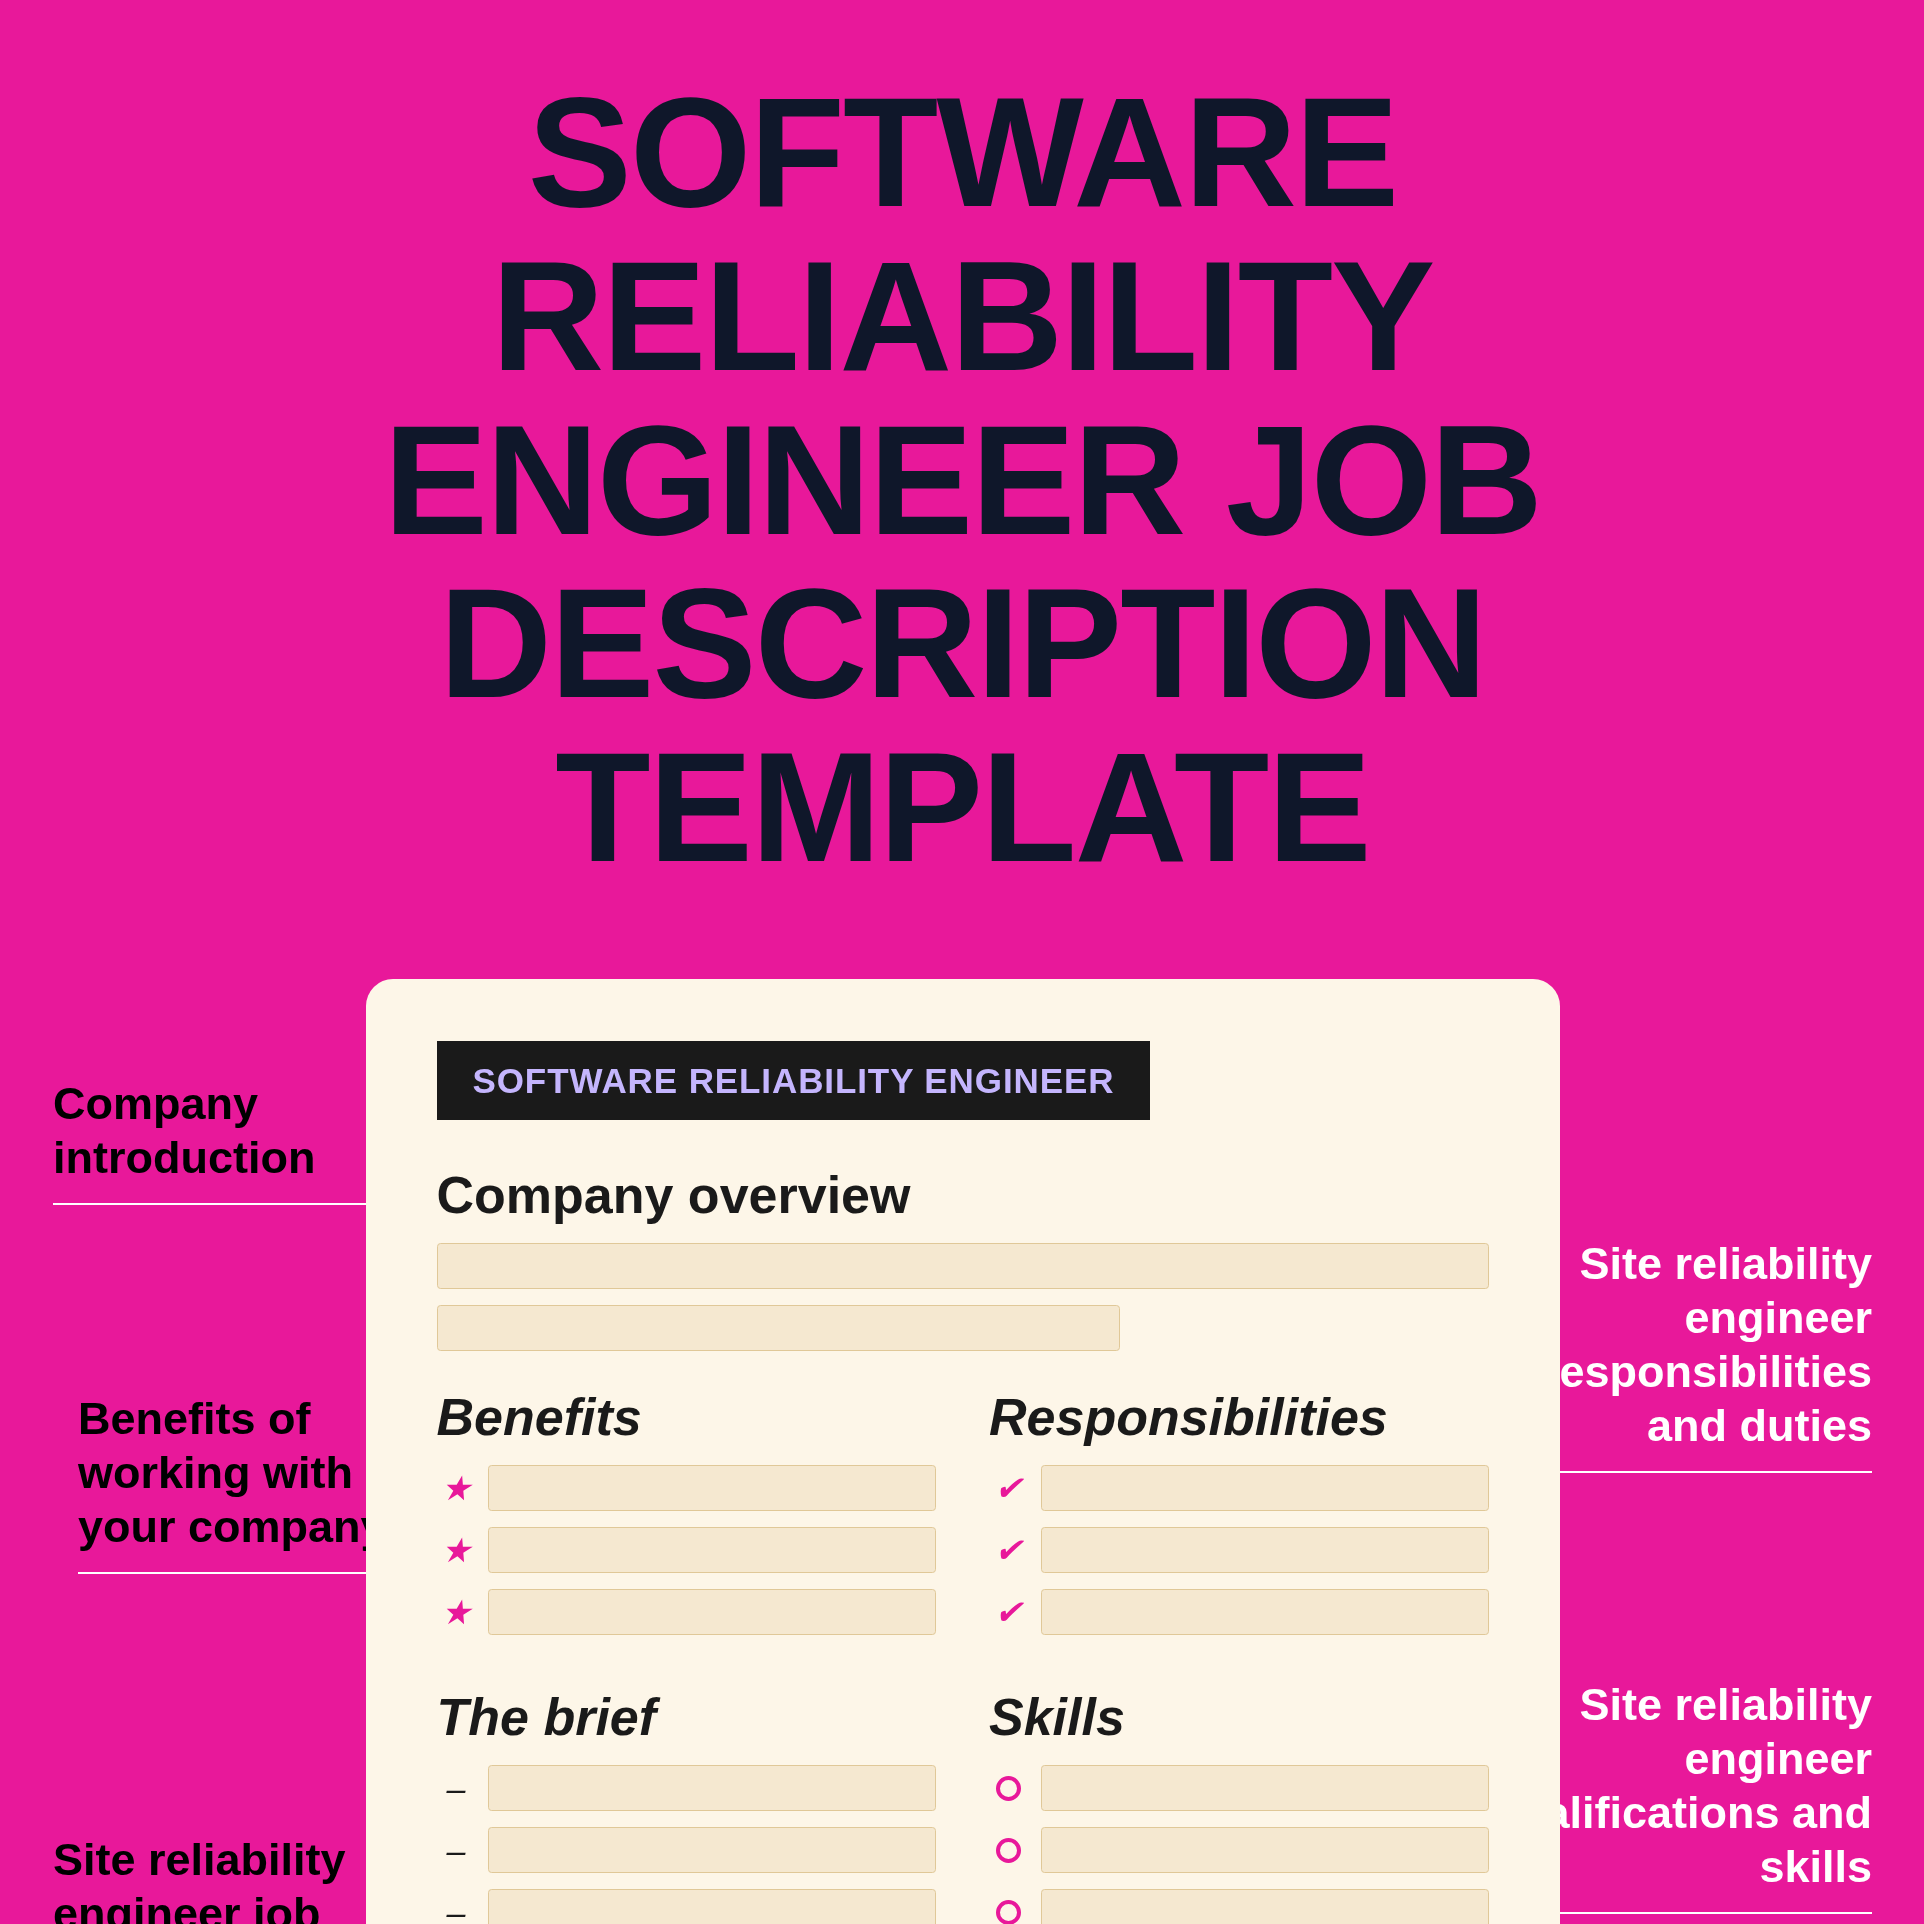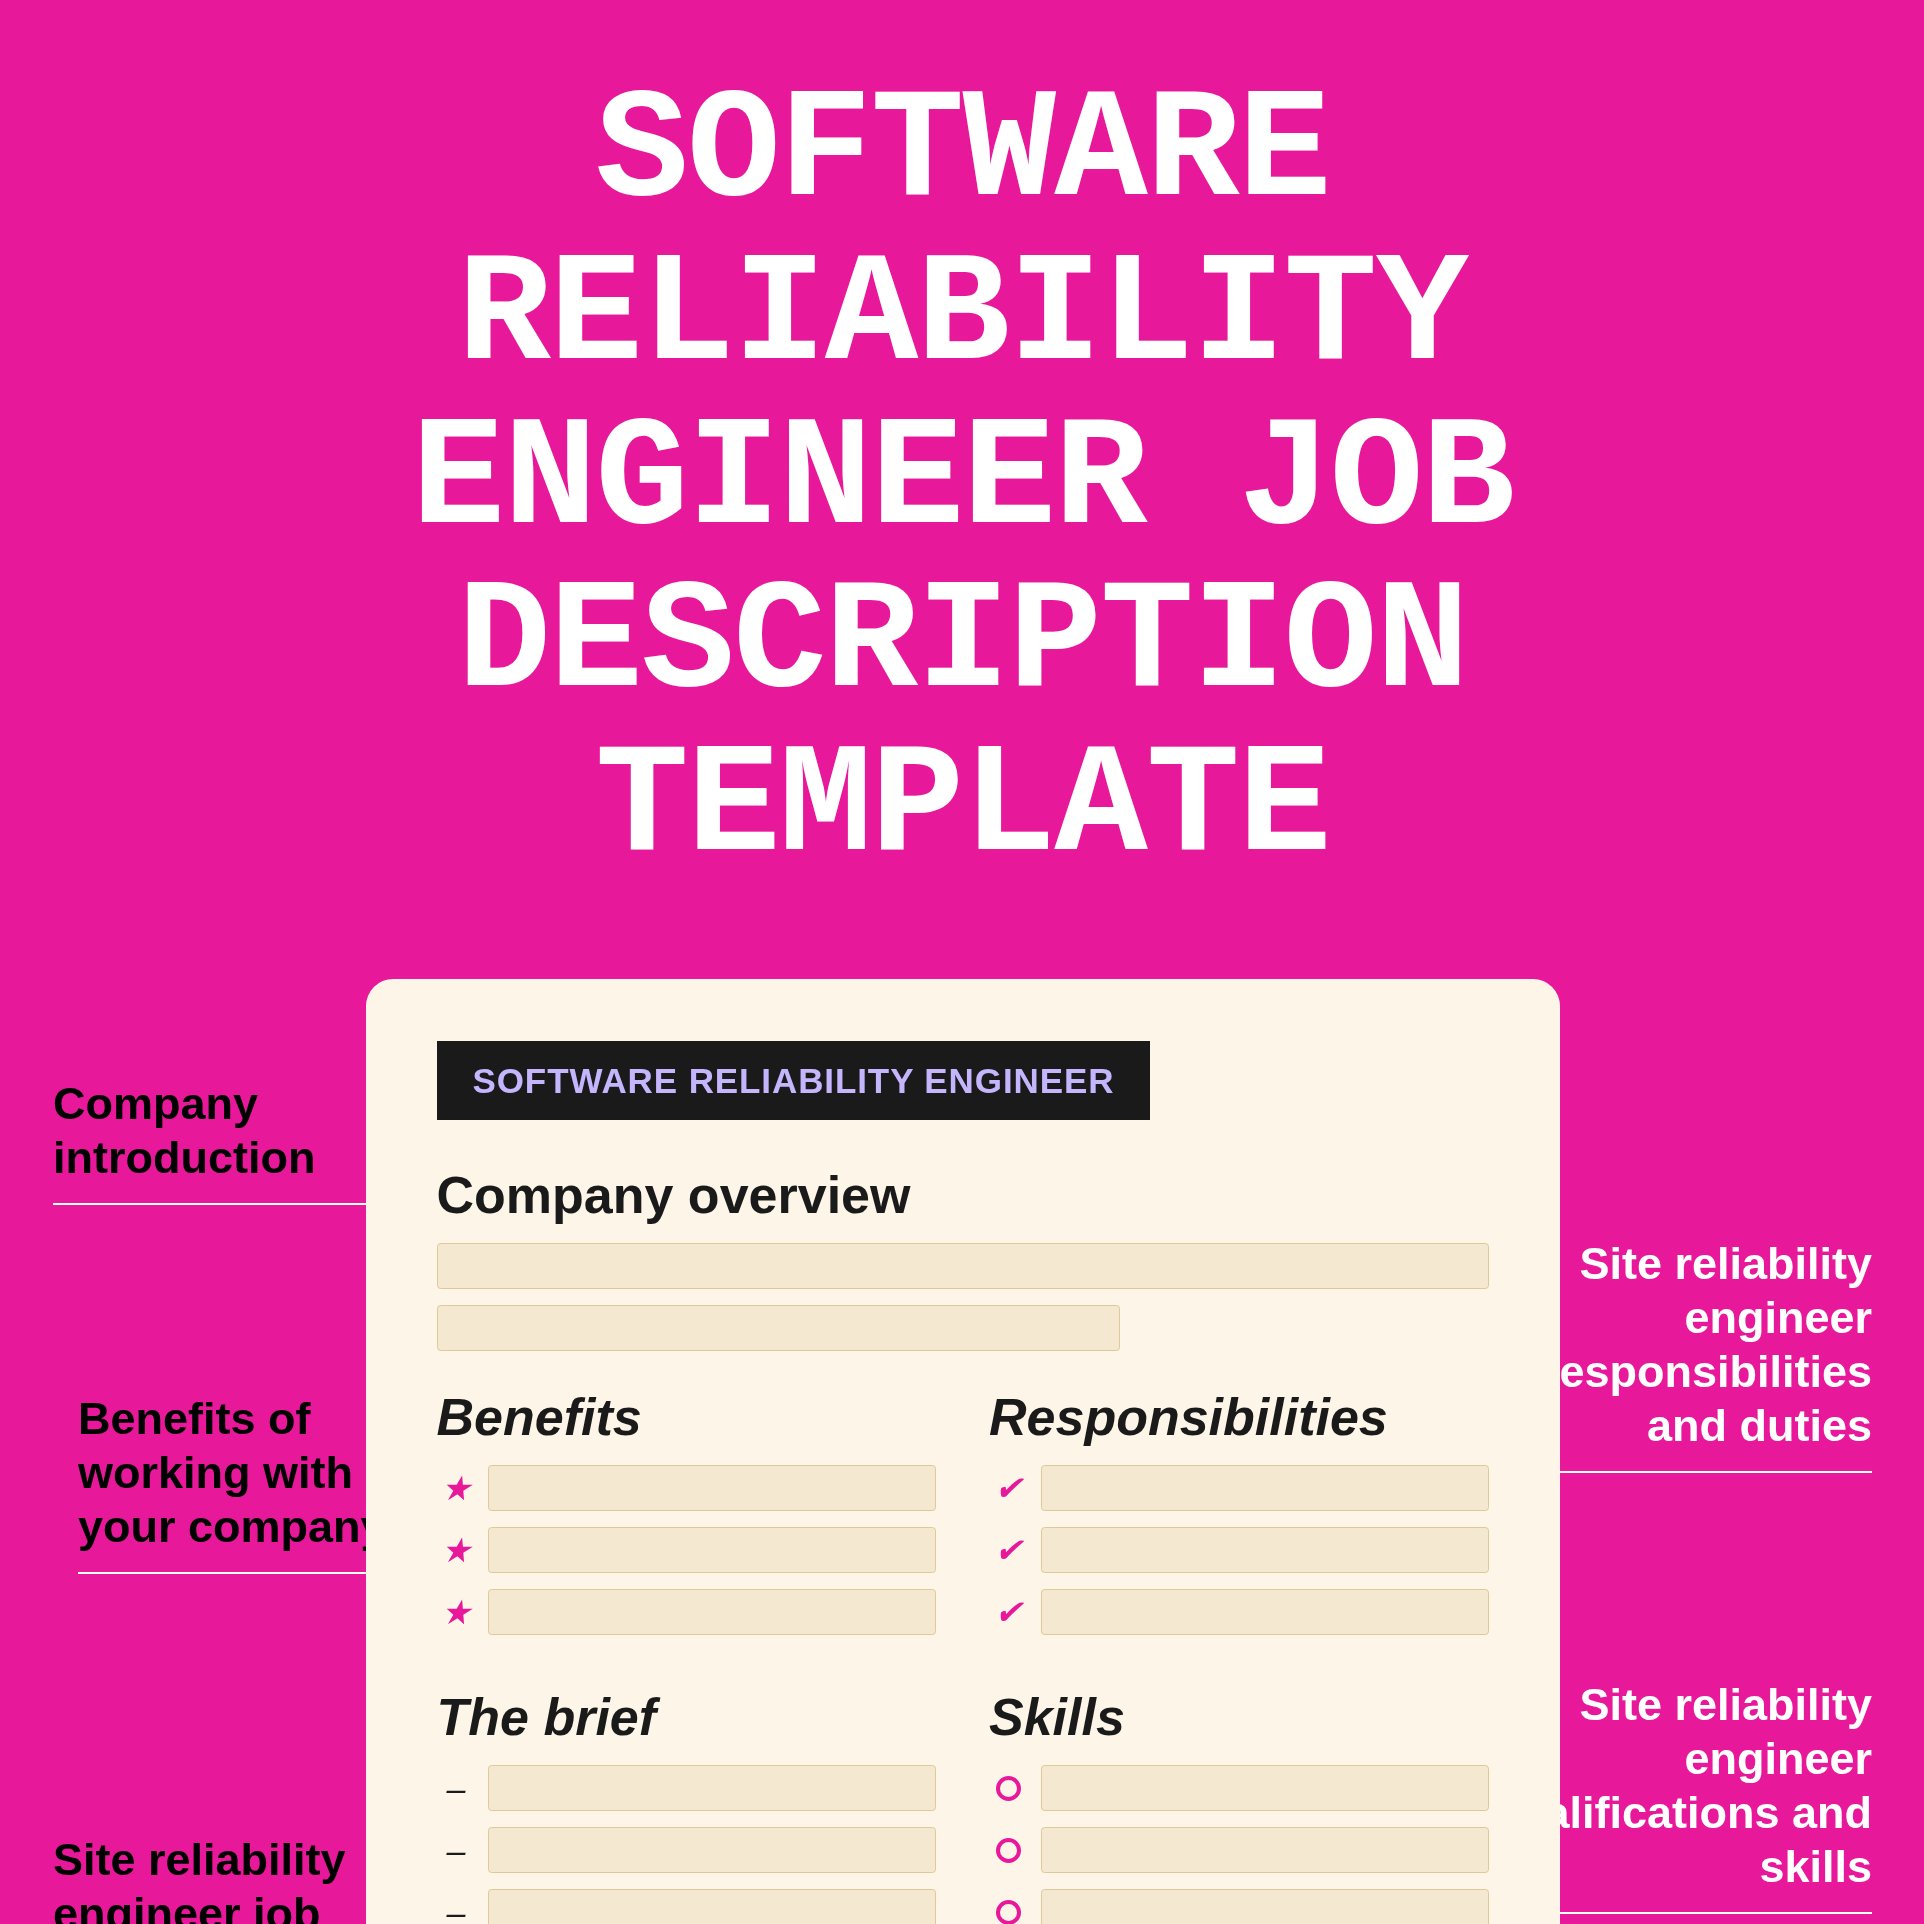--- a/index.html
+++ b/index.html
@@ -26,25 +26,24 @@
     
     .title-section {
       width: 100%;
       padding: 71px 53px 53px 53px;
       text-align: center;
     }
 
     .main-title {
       font-size: 156px;
       font-weight: 900;
-      color: #ffffff;
+      color: #0f172a;
       text-transform: uppercase;
       line-height: 1.05;
       letter-spacing: -1.8px;
-      font-family: Liberation Mono, monospace;
     }
 
     
     .content-area {
       width: 100%;
       flex: 1;
       display: flex;
       align-items: flex-start;
       justify-content: center;
       position: relative;

